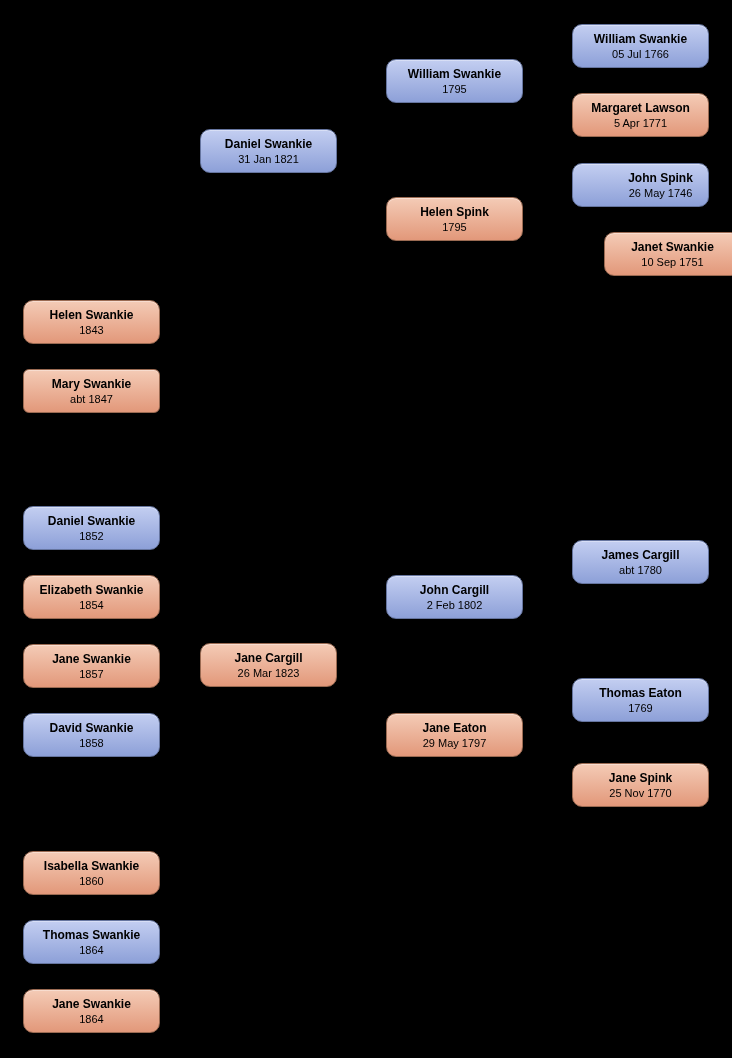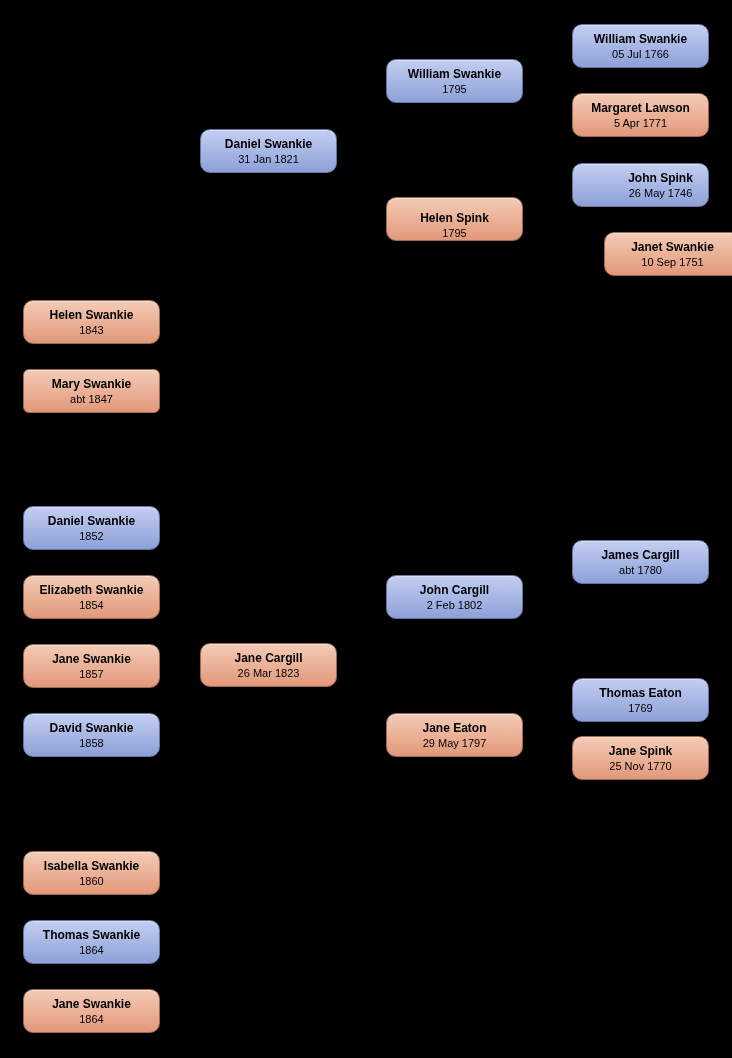--- a/index.html
+++ b/index.html
@@ -95,21 +95,21 @@
       <span class="person-date">31 Jan 1821</span>
     </div>
     <div class="person-box female" style="left: 200px; top: 643px;">
       <span class="person-name">Jane Cargill</span>
       <span class="person-date">26 Mar 1823</span>
     </div>
     <div class="person-box male" style="left: 386px; top: 59px;">
       <span class="person-name">William Swankie</span>
       <span class="person-date">1795</span>
     </div>
-    <div class="person-box female" style="left: 386px; top: 197px; justify-content: flex-end;">
+    <div class="person-box female" style="left: 386px; top: 197px;">
       <span class="person-name">Helen Spink</span>
       <span class="person-date">1795</span>
     </div>
     <div class="person-box male" style="left: 386px; top: 575px;">
       <span class="person-name">John Cargill</span>
       <span class="person-date">2 Feb 1802</span>
     </div>
     <div class="person-box female" style="left: 386px; top: 713px;">
       <span class="person-name">Jane Eaton</span>
       <span class="person-date">29 May 1797</span>
@@ -131,17 +131,17 @@
       <span class="person-date">10 Sep 1751</span>
     </div>
     <div class="person-box male" style="left: 572px; top: 540px;">
       <span class="person-name">James Cargill</span>
       <span class="person-date">abt 1780</span>
     </div>
     <div class="person-box male" style="left: 572px; top: 678px;">
       <span class="person-name">Thomas Eaton</span>
       <span class="person-date">1769</span>
     </div>
-    <div class="person-box female" style="left: 572px; top: 736px;">
+    <div class="person-box female" style="left: 572px; top: 763px;">
       <span class="person-name">Jane Spink</span>
       <span class="person-date">25 Nov 1770</span>
     </div>
   </div>
 
 </body></html>

